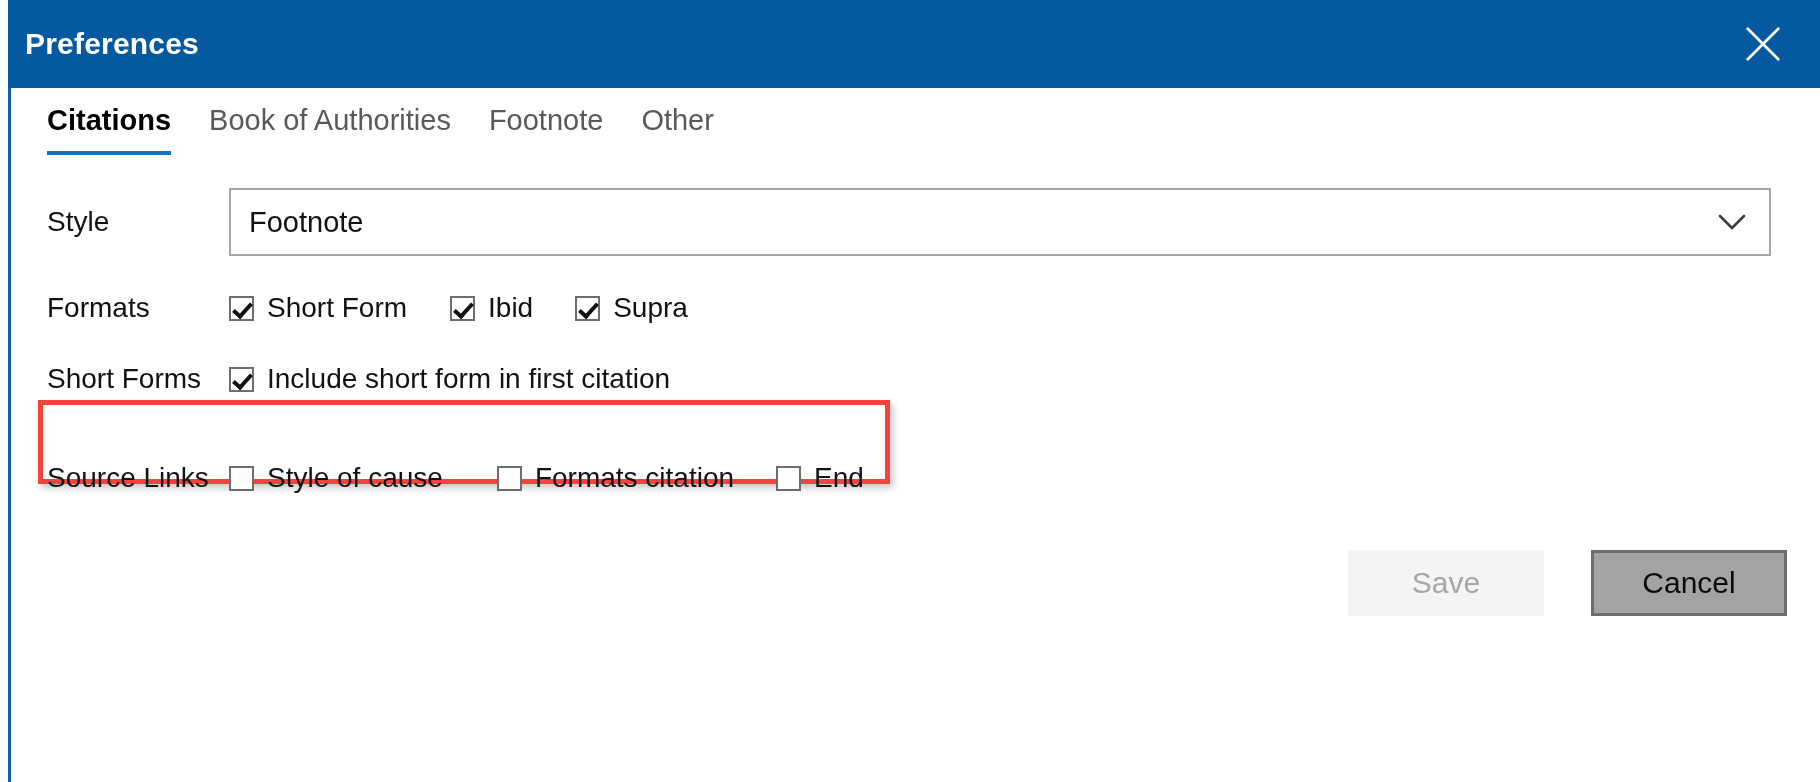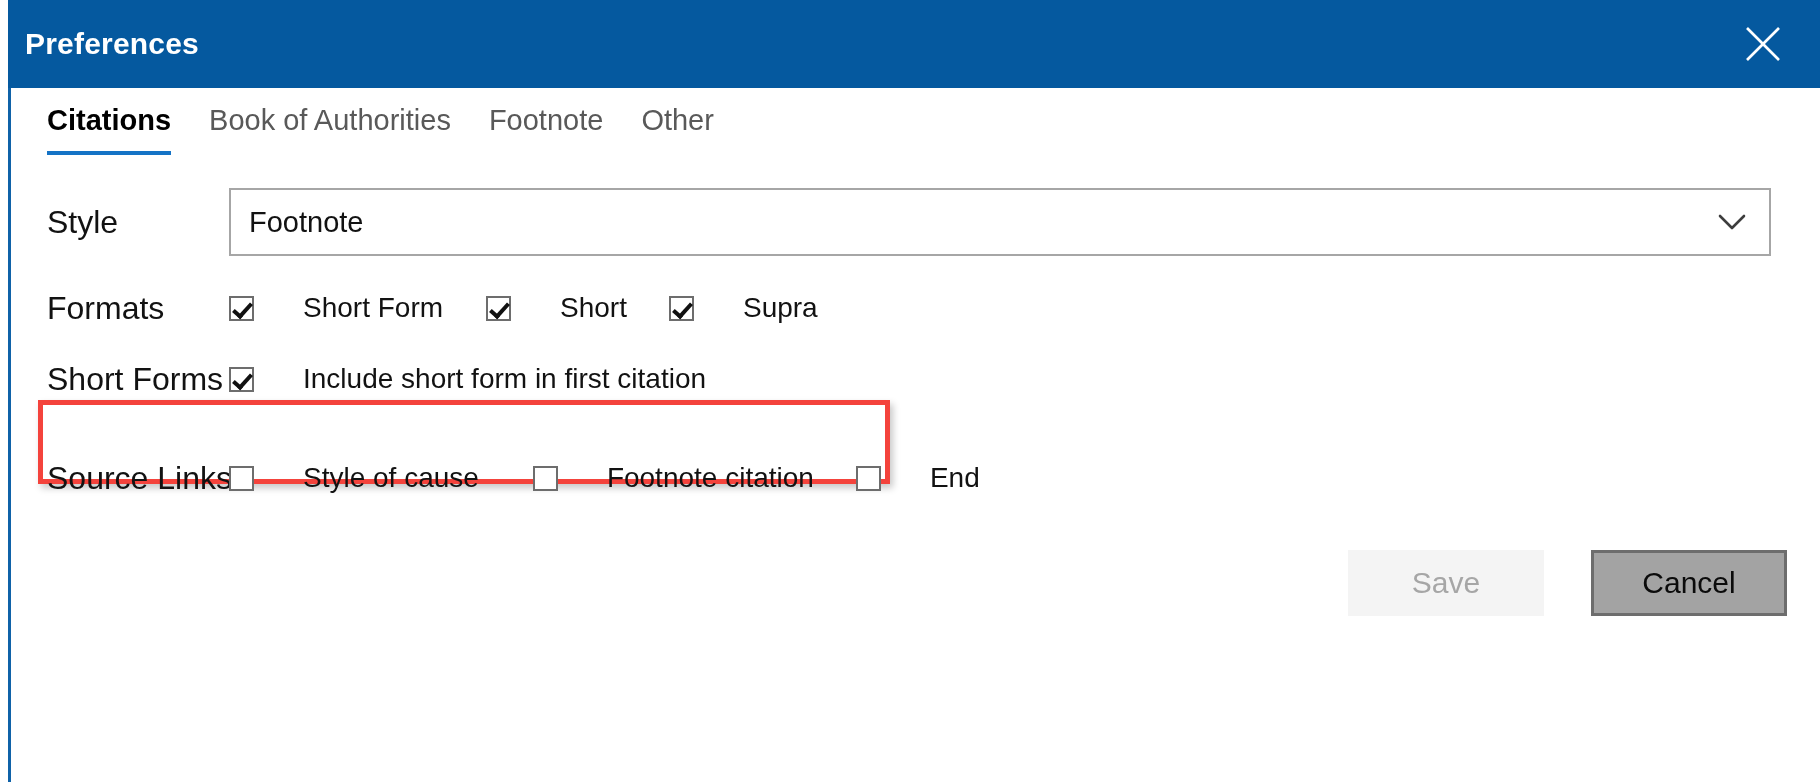--- a/index.html
+++ b/index.html
@@ -109,21 +109,21 @@
     position: absolute;
     left: 0;
     right: 0;
     display: flex;
     align-items: center;
   }
   .row-label {
     width: 218px;
     padding-left: 36px;
     box-sizing: border-box;
-    font-size: 32px;
+    font-size: 28px;
     color: #121212;
     white-space: nowrap;
   }
   .row-content {
     flex: 1;
     display: flex;
     align-items: center;
     text-align: right;
   }
 
@@ -159,21 +159,20 @@
     height: 18px;
   }
   .select-chevron svg { display: block; }
 
   
   .cb-item {
     display: flex;
     align-items: center;
     white-space: nowrap;
     cursor: pointer;
-    gap: 36px;
   }
   .cb-box {
     width: 25px;
     height: 25px;
     border: 2px solid #6d6d6d;
     background: #ffffff;
     box-sizing: border-box;
     position: relative;
     flex: 0 0 auto;
   }
@@ -289,21 +288,21 @@
 
     <div class="form-row row-formats">
       <div class="row-label">Formats</div>
       <div class="row-content">
         <div class="cb-item" style="margin-right:43px">
           <span class="cb-box checked"></span>
           <span class="cb-label">Short Form</span>
         </div>
         <div class="cb-item" style="margin-right:42px">
           <span class="cb-box checked"></span>
-          <span class="cb-label">Short</span>
+          <span class="cb-label">Ibid</span>
         </div>
         <div class="cb-item">
           <span class="cb-box checked"></span>
           <span class="cb-label">Supra</span>
         </div>
       </div>
     </div>
 
     <div class="annot-box"></div>
 
@@ -319,21 +318,21 @@
 
     <div class="form-row row-srclinks">
       <div class="row-label">Source Links</div>
       <div class="row-content">
         <div class="cb-item" style="margin-right:54px">
           <span class="cb-box"></span>
           <span class="cb-label">Style of cause</span>
         </div>
         <div class="cb-item" style="margin-right:42px">
           <span class="cb-box"></span>
-          <span class="cb-label">Footnote citation</span>
+          <span class="cb-label">Formats citation</span>
         </div>
         <div class="cb-item">
           <span class="cb-box"></span>
           <span class="cb-label">End</span>
         </div>
       </div>
     </div>
 
     <div class="footer">
       <div class="btn btn-save">Save</div>

